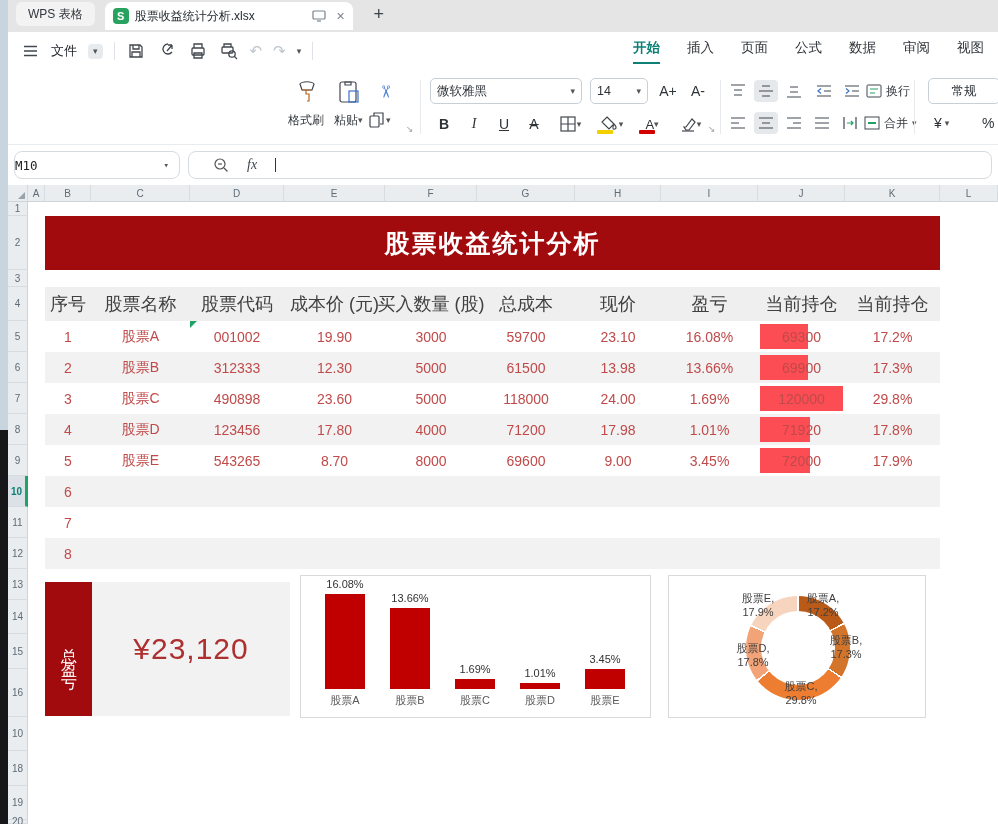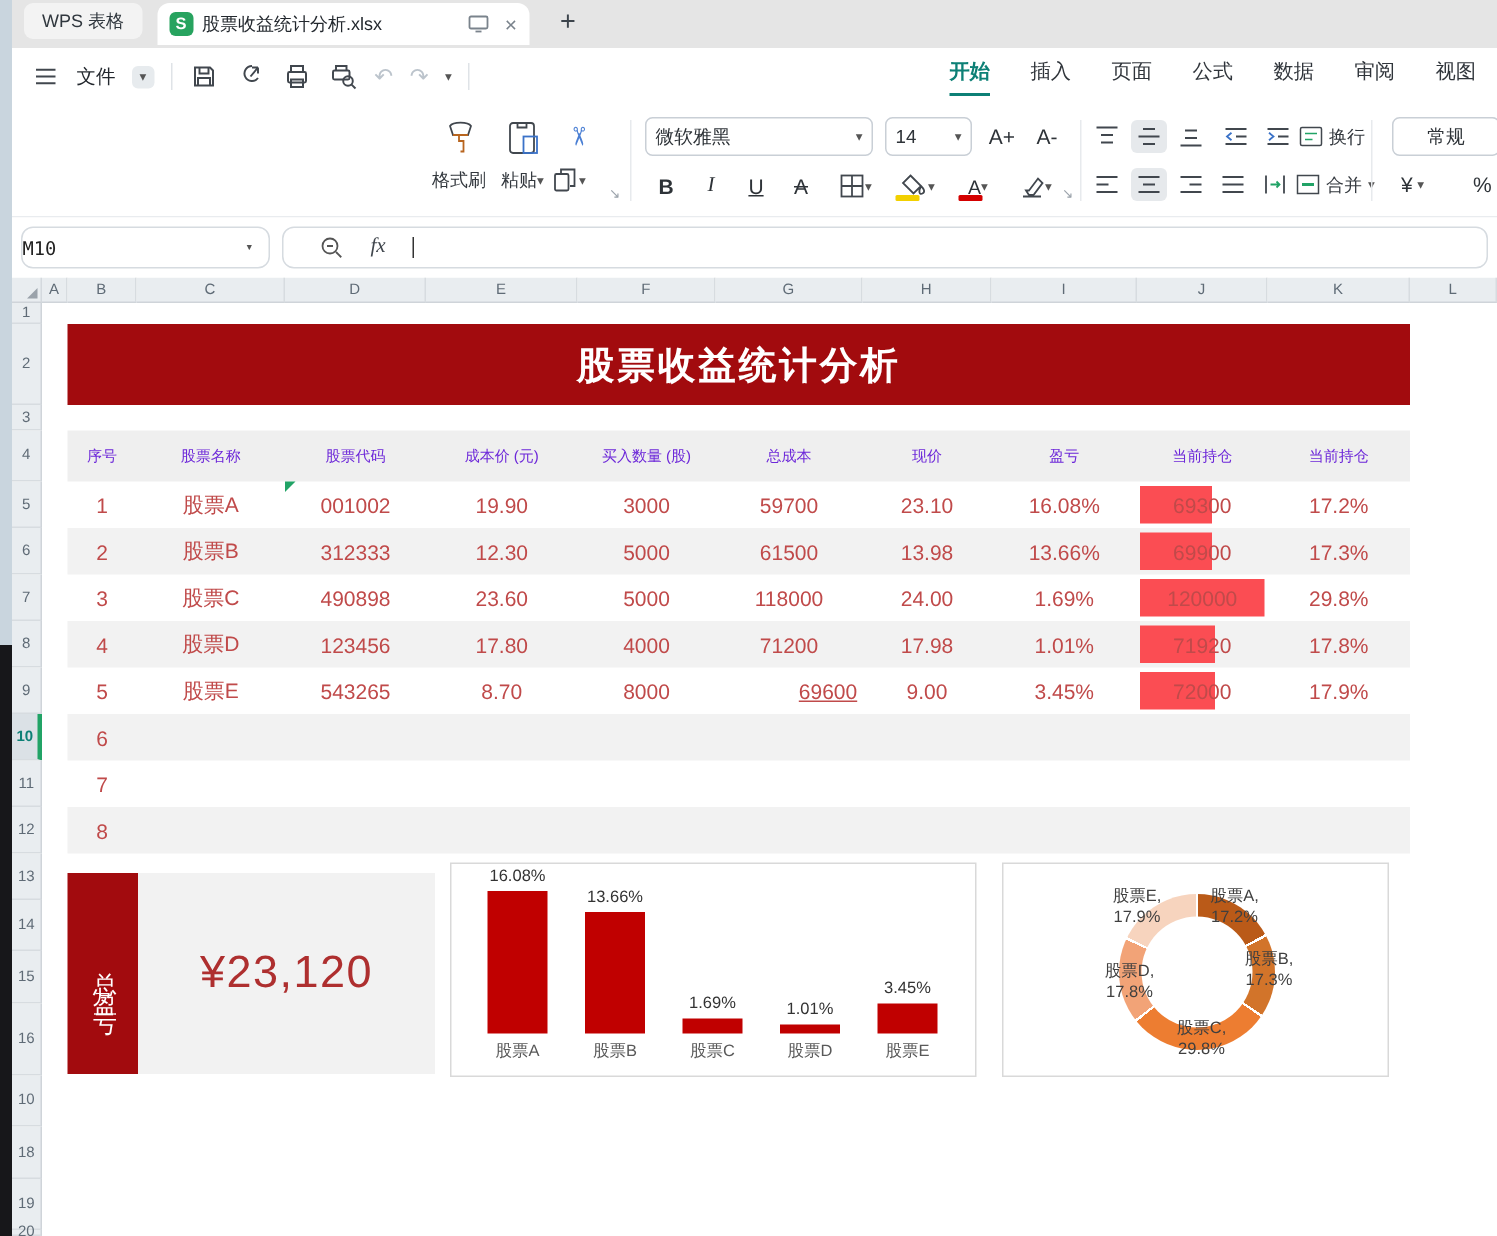--- a/index.html
+++ b/index.html
@@ -66,21 +66,21 @@
   .colhead{position:absolute;top:0;height:17px;background:#e9edf0;border-right:1px solid #d7dce0;border-bottom:1px solid #cfd4d9;
            font-size:10px;color:#5f6b76;display:flex;align-items:center;justify-content:center}
   .rowhead{position:absolute;left:0;width:20px;background:#e9edf0;border-bottom:1px solid #d7dce0;border-right:1px solid #cfd4d9;
            font-size:10px;color:#5f6b76;display:flex;align-items:center;justify-content:center}
   .rowhead.sel{background:#dbe1e6;color:#0d8076;font-weight:bold;border-right:3px solid #21a366}
   .banner{position:absolute;left:37px;top:31px;width:895px;height:54px;background:#a20b0e;color:#fff;
           display:flex;align-items:center;justify-content:center;font-size:25px;font-weight:bold;letter-spacing:2px}
   .band{position:absolute;left:37px;width:895px;height:31px;background:#f2f2f2}
   .hdrband{position:absolute;left:37px;top:102px;width:895px;height:34px;background:#efefef}
   .cell{position:absolute;font-size:14px;color:#c04a4a;display:flex;align-items:center;justify-content:center;white-space:nowrap}
-  .cell.th{color:#6d28d9;font-size:10px}
+  .cell.th{color:#404040;font-size:18px}
   .dbar{position:absolute;background:#fb4d53;height:25px}
   .d5mark{position:absolute;width:0;height:0;border-style:solid;border-width:7px 7px 0 0;border-color:#21a366 transparent transparent transparent}
   .totalred{position:absolute;left:37px;top:397px;width:47px;height:134px;background:#a20b0e;color:#fff;
             writing-mode:vertical-lr;display:flex;align-items:center;justify-content:center;font-size:16px;letter-spacing:14px;padding-top:14px}
   .totalgray{position:absolute;left:84px;top:397px;width:198px;height:134px;background:#f2f2f2;display:flex;align-items:center;justify-content:center}
   .totalval{font-size:30px;color:#ae2f2f;letter-spacing:1px}
   .card{position:absolute;top:390px;height:143px;background:#fff;border:1px solid #d9d9d9}
   .barcard{left:292px;width:351px}
   .donutcard{left:660px;width:258px}
   .bcbar{position:absolute;background:#c00000}
@@ -479,21 +479,21 @@
         <div class="cell" style="left: 567px; width: 86px; top: 229px; height: 31px;">17.98</div>
         <div class="cell" style="left: 653px; width: 97px; top: 229px; height: 31px;">1.01%</div>
         <div class="dbar" style="left: 752px; top: 232px; width: 49.7447px;"></div>
         <div class="cell" style="left: 750px; width: 87px; top: 229px; height: 31px;">71920</div>
         <div class="cell" style="left: 837px; width: 95px; top: 229px; height: 31px;">17.8%</div>
         <div class="cell" style="left: 37px; width: 46px; top: 260px; height: 31px;">5</div>
         <div class="cell" style="left: 83px; width: 99px; top: 260px; height: 31px;">股票E</div>
         <div class="cell" style="left: 182px; width: 94px; top: 260px; height: 31px;">543265</div>
         <div class="cell" style="left: 276px; width: 101px; top: 260px; height: 31px;">8.70</div>
         <div class="cell" style="left: 377px; width: 92px; top: 260px; height: 31px;">8000</div>
-        <div class="cell" style="left: 495px; width: 98px; top: 260px; height: 31px; text-decoration: underline;">69600</div>
+        <div class="cell" style="left: 469px; width: 98px; top: 260px; height: 31px;">69600</div>
         <div class="cell" style="left: 567px; width: 86px; top: 260px; height: 31px;">9.00</div>
         <div class="cell" style="left: 653px; width: 97px; top: 260px; height: 31px;">3.45%</div>
         <div class="dbar" style="left: 752px; top: 263px; width: 49.8px;"></div>
         <div class="cell" style="left: 750px; width: 87px; top: 260px; height: 31px;">72000</div>
         <div class="cell" style="left: 837px; width: 95px; top: 260px; height: 31px;">17.9%</div>
         <div class="cell" style="left: 37px; width: 46px; top: 291px; height: 31px;">6</div>
         <div class="cell" style="left: 37px; width: 46px; top: 322px; height: 31px;">7</div>
         <div class="cell" style="left: 37px; width: 46px; top: 353px; height: 31px;">8</div>
         <div class="d5mark" style="left: 182px; top: 136px;"></div>
       </div>

